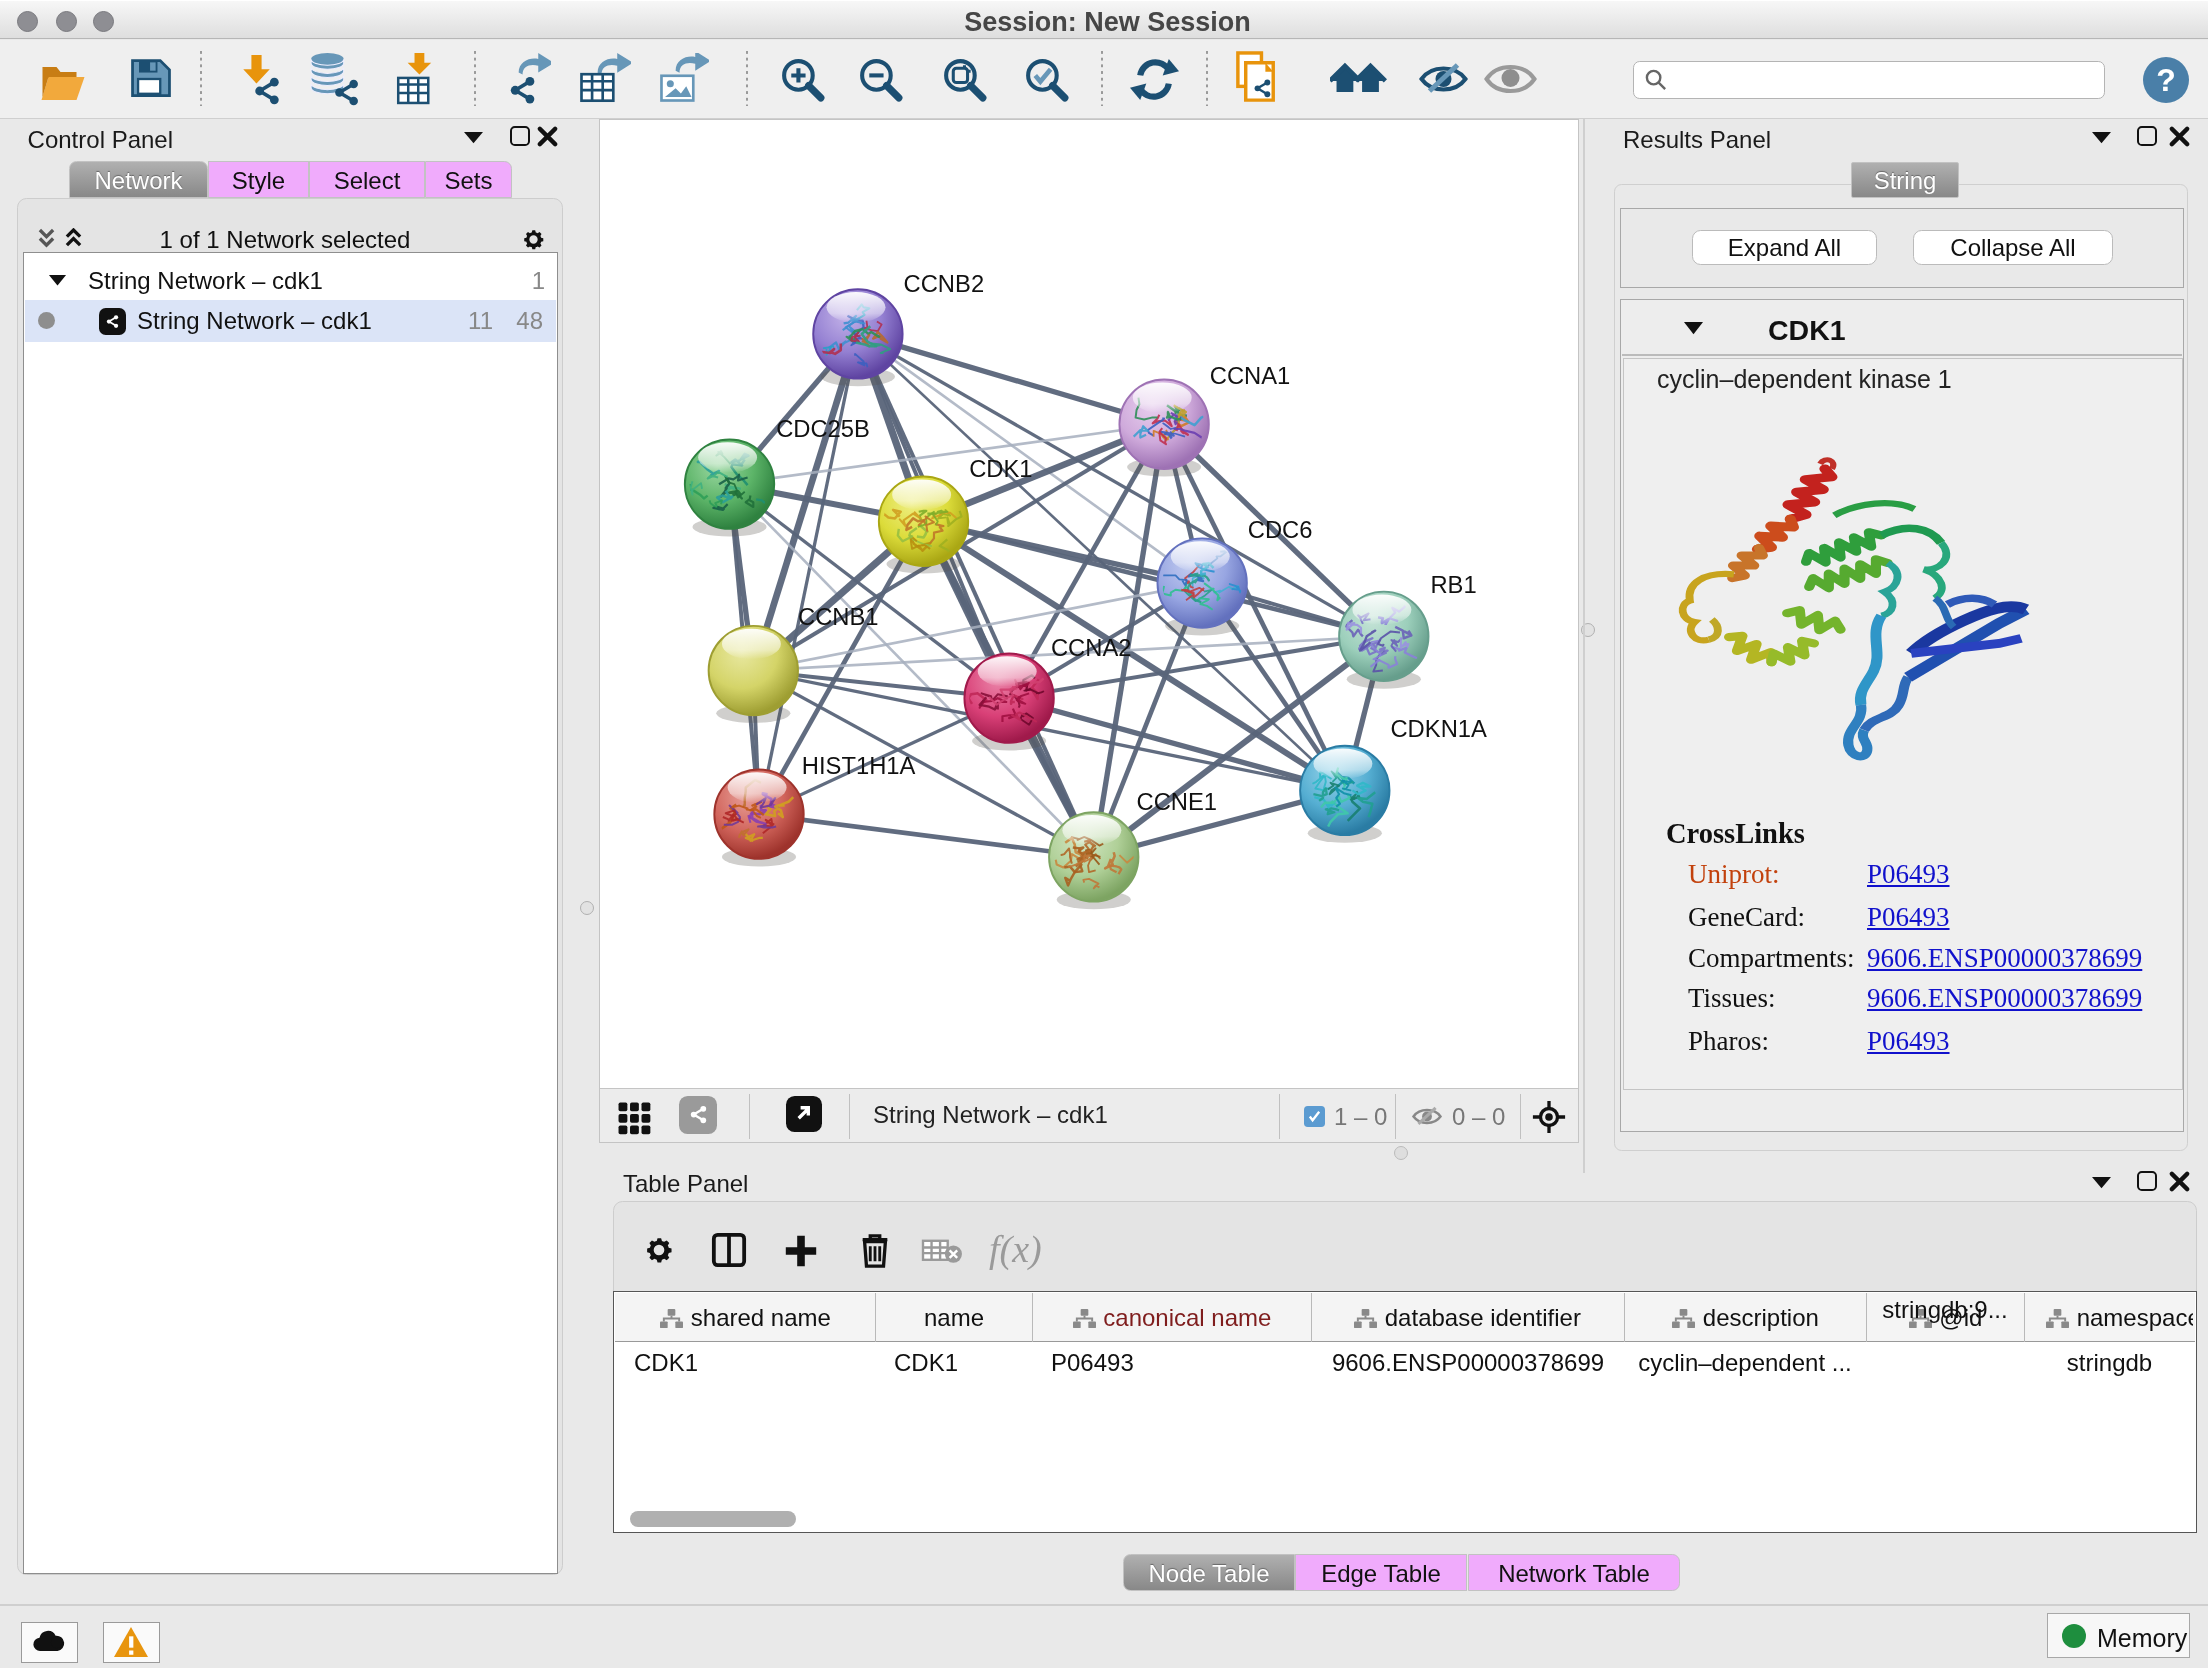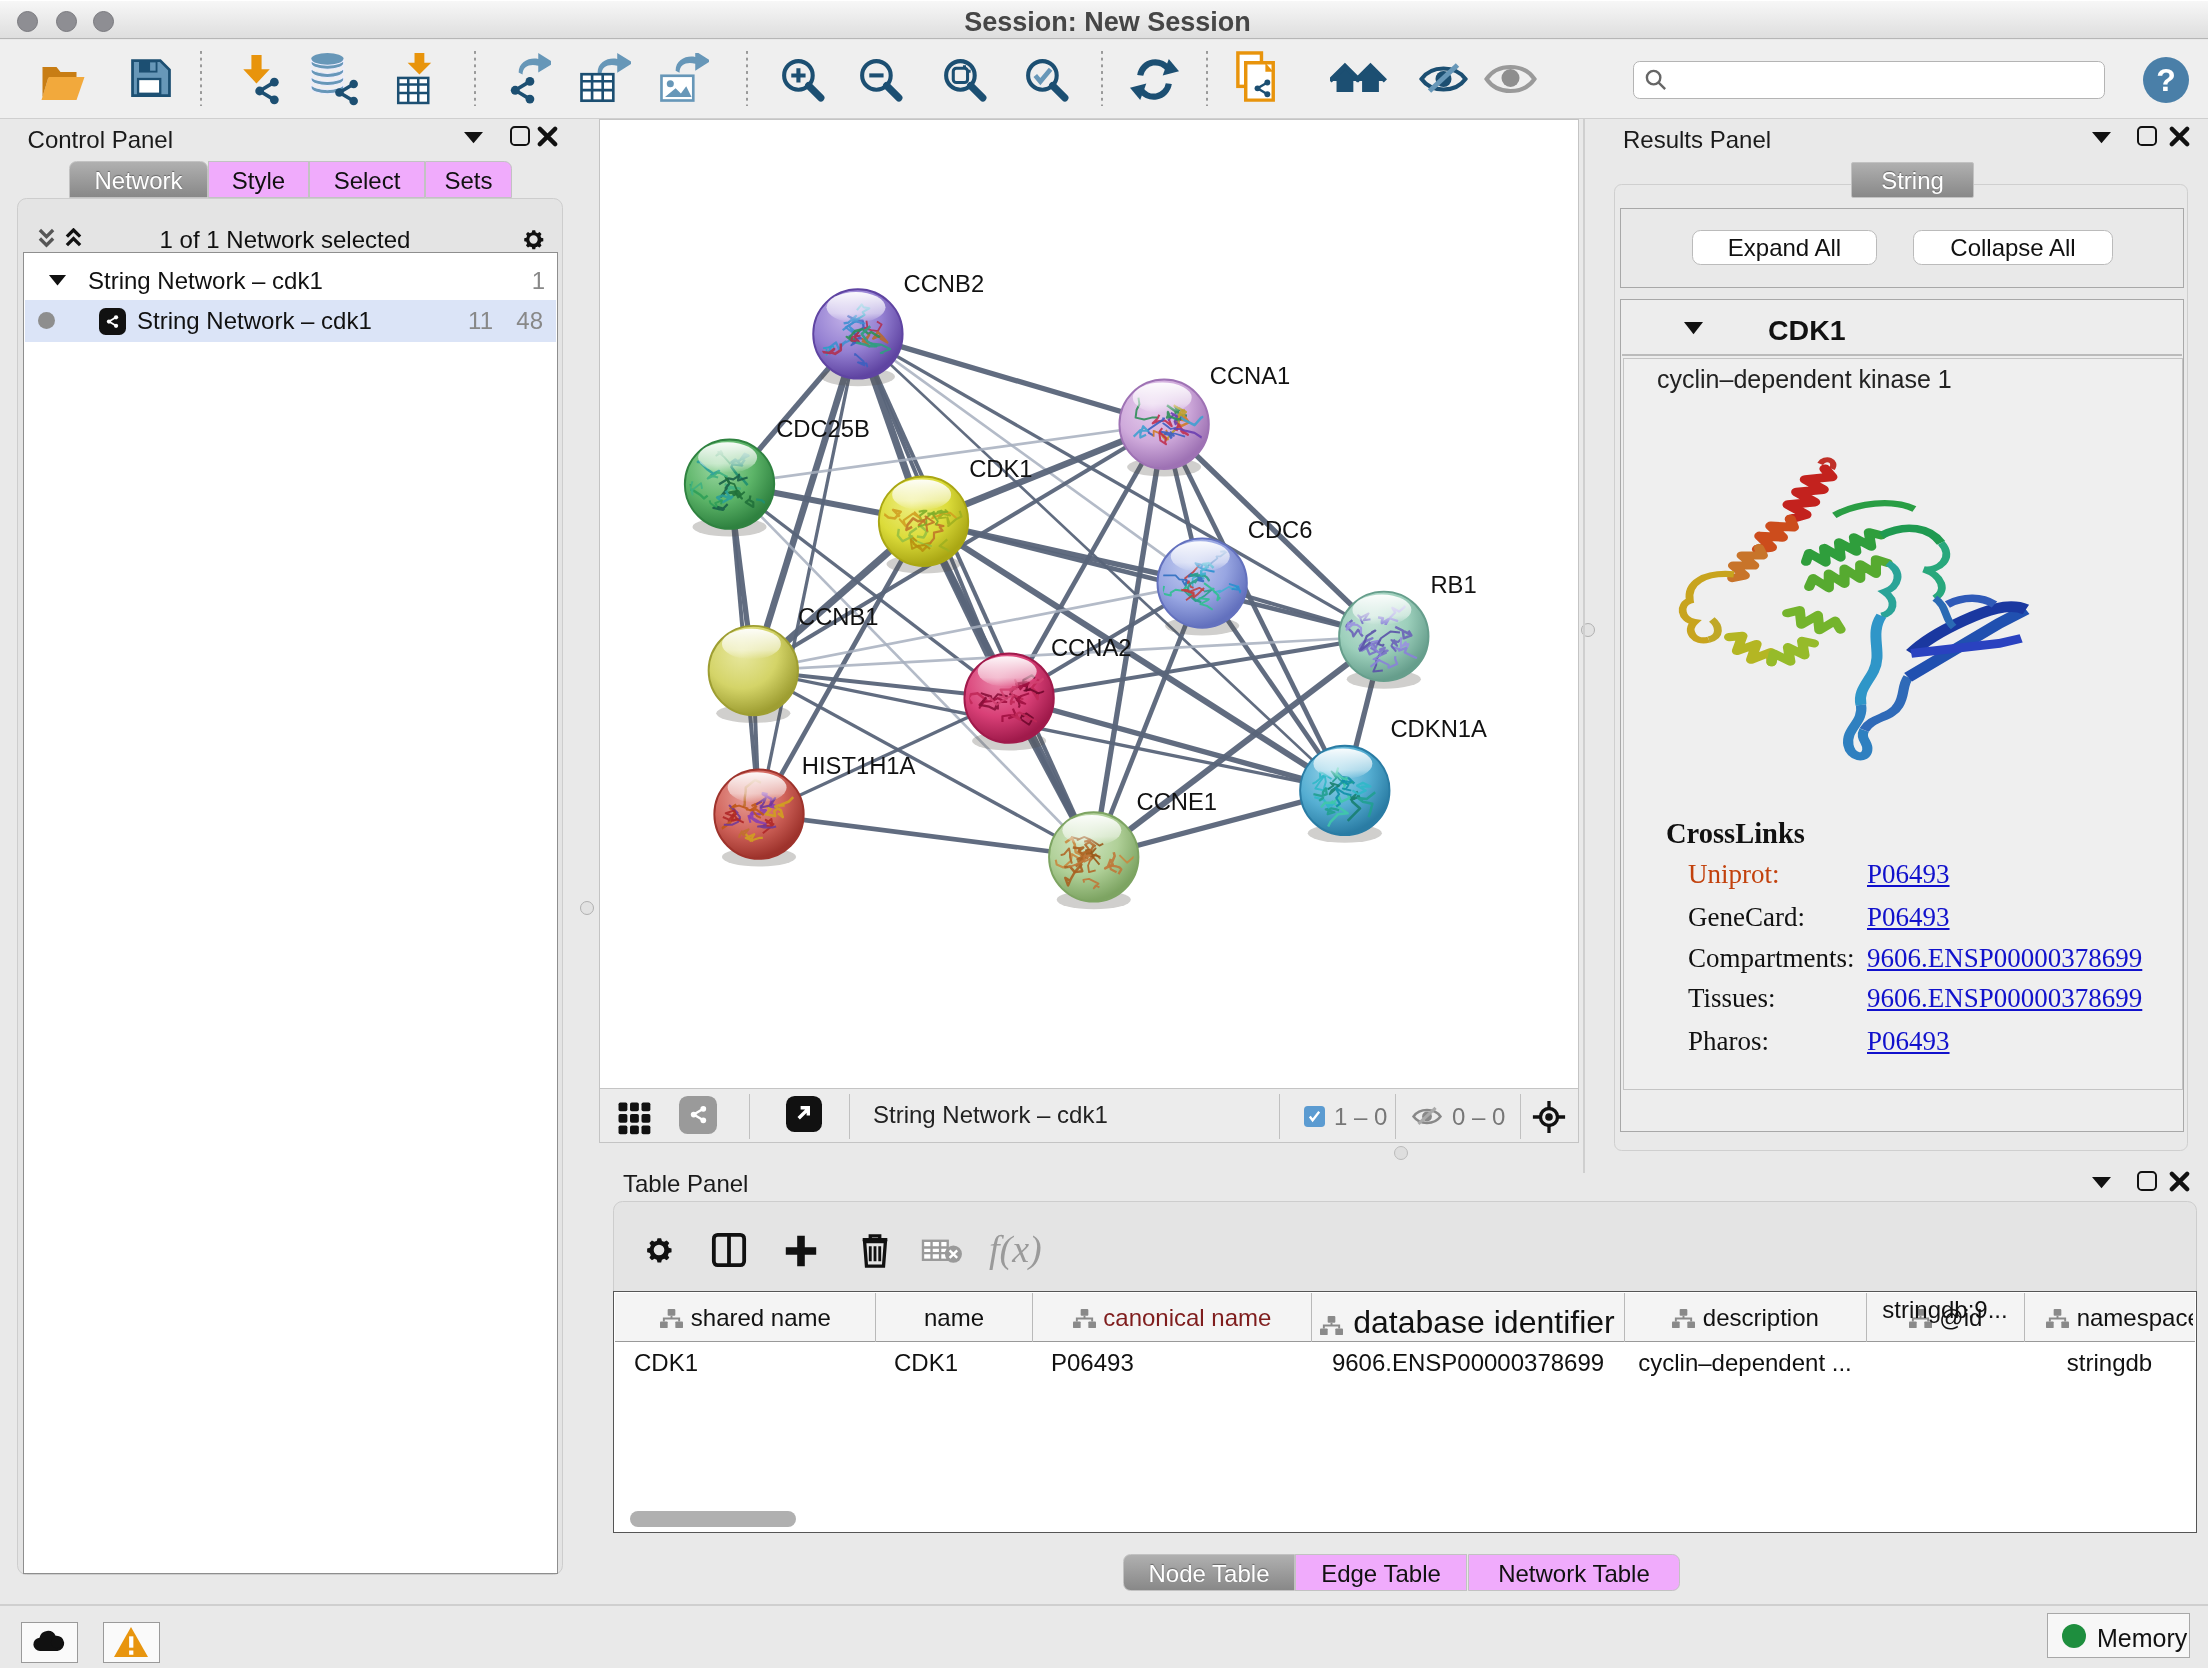--- a/index.html
+++ b/index.html
@@ -674,21 +674,21 @@
 <div class="abs" style="left:1583px;top:119px;width:1.9px;height:1054px;background:#cfcfcf"></div>
 <div class="abs phdr" style="left:1623px;top:126px">Results Panel</div>
 <svg class="abs" style="left:2091px;top:131px" width="21" height="13.3" viewBox="0 0 22 14">
     <path d="M1 1 h20 L11 13 z" fill="#111"></path>
   </svg>
 <div class="abs" style="left:2137px;top:126px;width:20px;height:20px;border:2.4px solid #111;border-radius:4.8px"></div>
 <svg class="abs" style="left:2169px;top:126px" width="21" height="21" viewBox="0 0 22 22">
     <path d="M3 3 L19 19 M19 3 L3 19" stroke="#111" stroke-width="4.5" stroke-linecap="round"></path>
   </svg>
 <div class="abs" style="left:1614px;top:184px;width:574px;height:967px;background:#e9e9e9;border:1px solid #cfcfcf;border-radius:7.6px"></div>
-<div class="tab tabsel" style="left:1851px;top:162px;width:123px;height:36px;line-height:36px;border-radius:2px">String</div>
+<div class="tab tabsel" style="left:1851px;top:162px;width:108px;height:36px;line-height:36px;border-radius:2px">String</div>
 <div class="abs" style="left:1620px;top:208px;width:564px;height:80px;border:1.4px solid #a8a8a8"></div>
 <div class="btn" style="left:1692px;top:230px;width:185px;height:35px;line-height:33px">Expand All</div>
 <div class="btn" style="left:1913px;top:230px;width:200px;height:35px;line-height:33px">Collapse All</div>
 <div class="abs" style="left:1620px;top:299px;width:564px;height:833px;border:1.4px solid #a8a8a8;background:#ededed"></div>
 <svg class="abs" style="left:1683px;top:321px" width="21" height="14.3" viewBox="0 0 22 15">
     <path d="M1 1 h20 L11 14 z" fill="#111"></path>
   </svg>
 <div class="abs" style="left:1768px;top:314px;font-size:28.5px;font-weight:bold;color:#111">CDK1</div>
 <div class="abs" style="left:1622px;top:354px;width:560px;height:1.9px;background:#bbb"></div>
 <div class="abs" style="left:1623px;top:358px;width:560px;height:732px;background:#efefef;border:1px solid #c4c4c4"></div>
@@ -777,21 +777,21 @@
 <div class="abs" style="left:1032px;top:1293px;width:1.4px;height:49px;background:#b9b9b9"></div>
 <div class="abs" style="left:1038px;top:1304px;width:267px;text-align:center;font-size:24px;color:#7f1d1d;white-space:nowrap;overflow:hidden"><svg width="25" height="23" viewBox="0 0 26 24" style="vertical-align:-3.8px">
       <g fill="#8a8a8a">
         <rect x="9" y="2" width="8" height="7" rx="1"></rect>
         <rect x="1" y="15" width="8" height="7" rx="1"></rect>
         <rect x="17" y="15" width="8" height="7" rx="1"></rect>
         <path d="M13 9 v3 M5 15 v-3 h16 v3" stroke="#8a8a8a" stroke-width="2" fill="none"></path>
       </g>
     </svg> canonical name</div>
 <div class="abs" style="left:1311px;top:1293px;width:1.4px;height:49px;background:#b9b9b9"></div>
-<div class="abs" style="left:1316px;top:1304px;width:302px;text-align:center;font-size:32px;color:#111;white-space:nowrap;overflow:hidden"><svg width="25" height="23" viewBox="0 0 26 24" style="vertical-align:-3.8px">
+<div class="abs" style="left:1316px;top:1304px;width:302px;text-align:center;font-size:24px;color:#111;white-space:nowrap;overflow:hidden"><svg width="25" height="23" viewBox="0 0 26 24" style="vertical-align:-3.8px">
       <g fill="#8a8a8a">
         <rect x="9" y="2" width="8" height="7" rx="1"></rect>
         <rect x="1" y="15" width="8" height="7" rx="1"></rect>
         <rect x="17" y="15" width="8" height="7" rx="1"></rect>
         <path d="M13 9 v3 M5 15 v-3 h16 v3" stroke="#8a8a8a" stroke-width="2" fill="none"></path>
       </g>
     </svg> database identifier</div>
 <div class="abs" style="left:1624px;top:1293px;width:1.4px;height:49px;background:#b9b9b9"></div>
 <div class="abs" style="left:1630px;top:1304px;width:230px;text-align:center;font-size:24px;color:#111;white-space:nowrap;overflow:hidden"><svg width="25" height="23" viewBox="0 0 26 24" style="vertical-align:-3.8px">
       <g fill="#8a8a8a">

